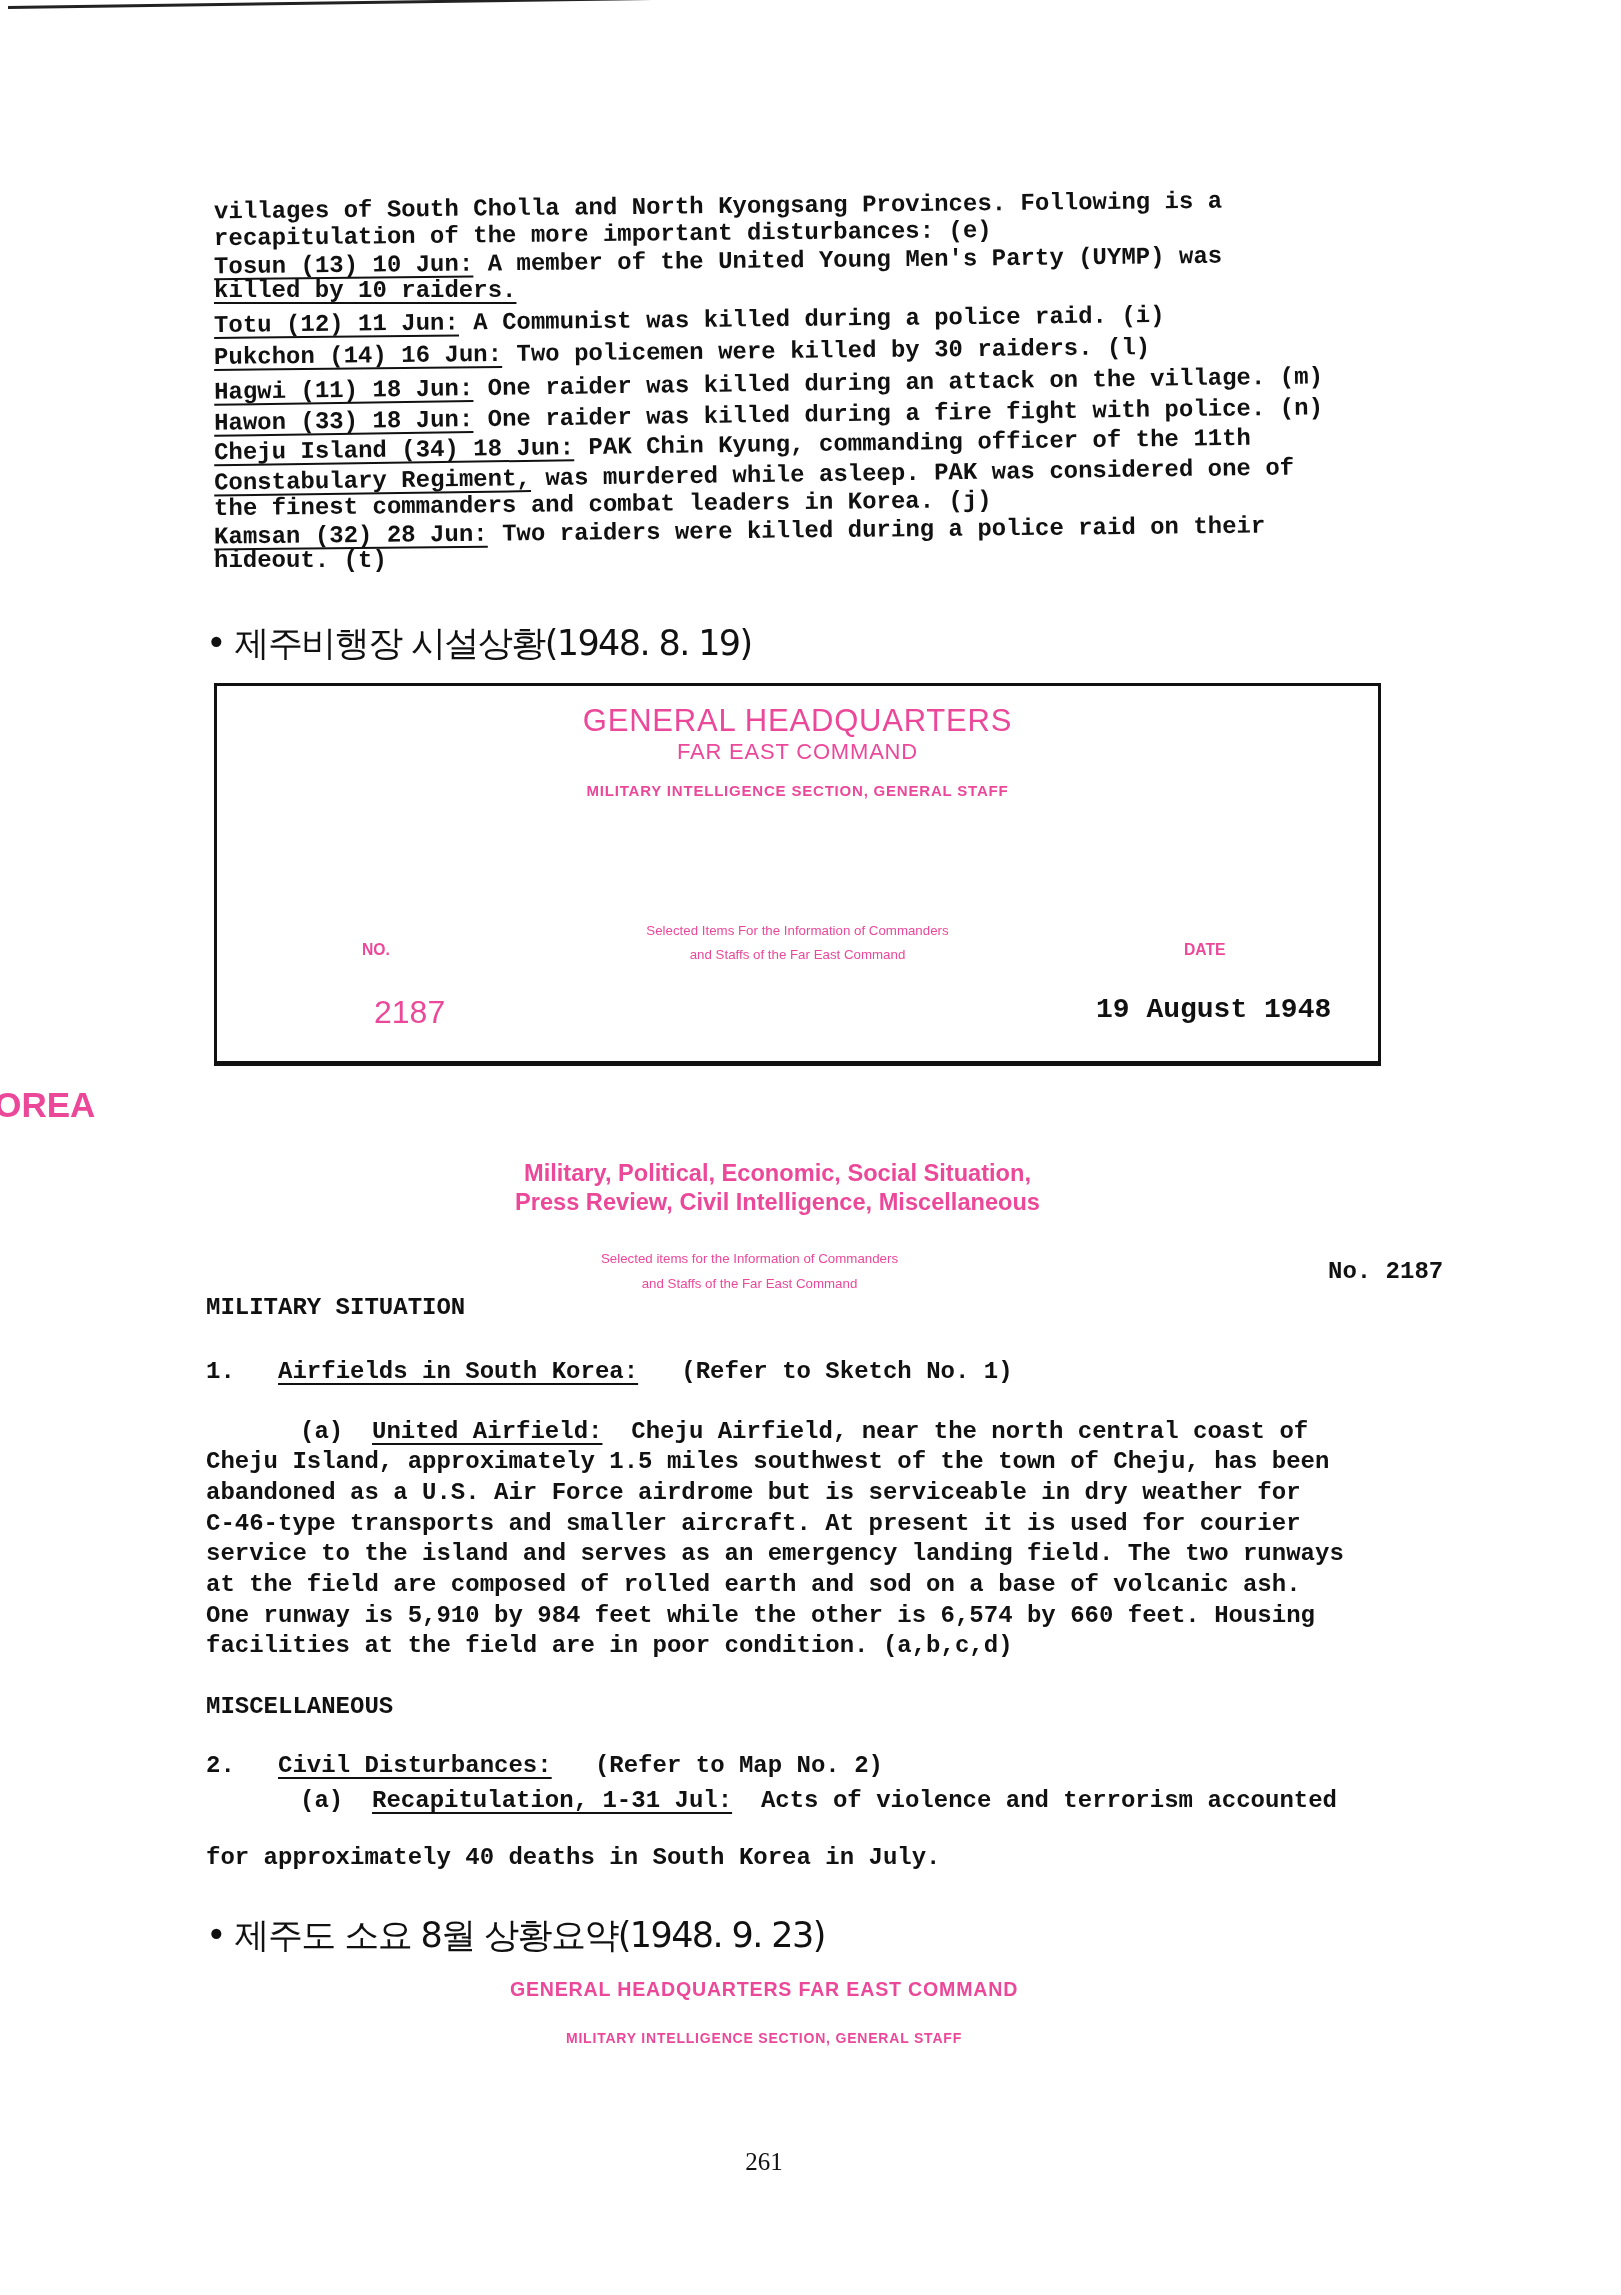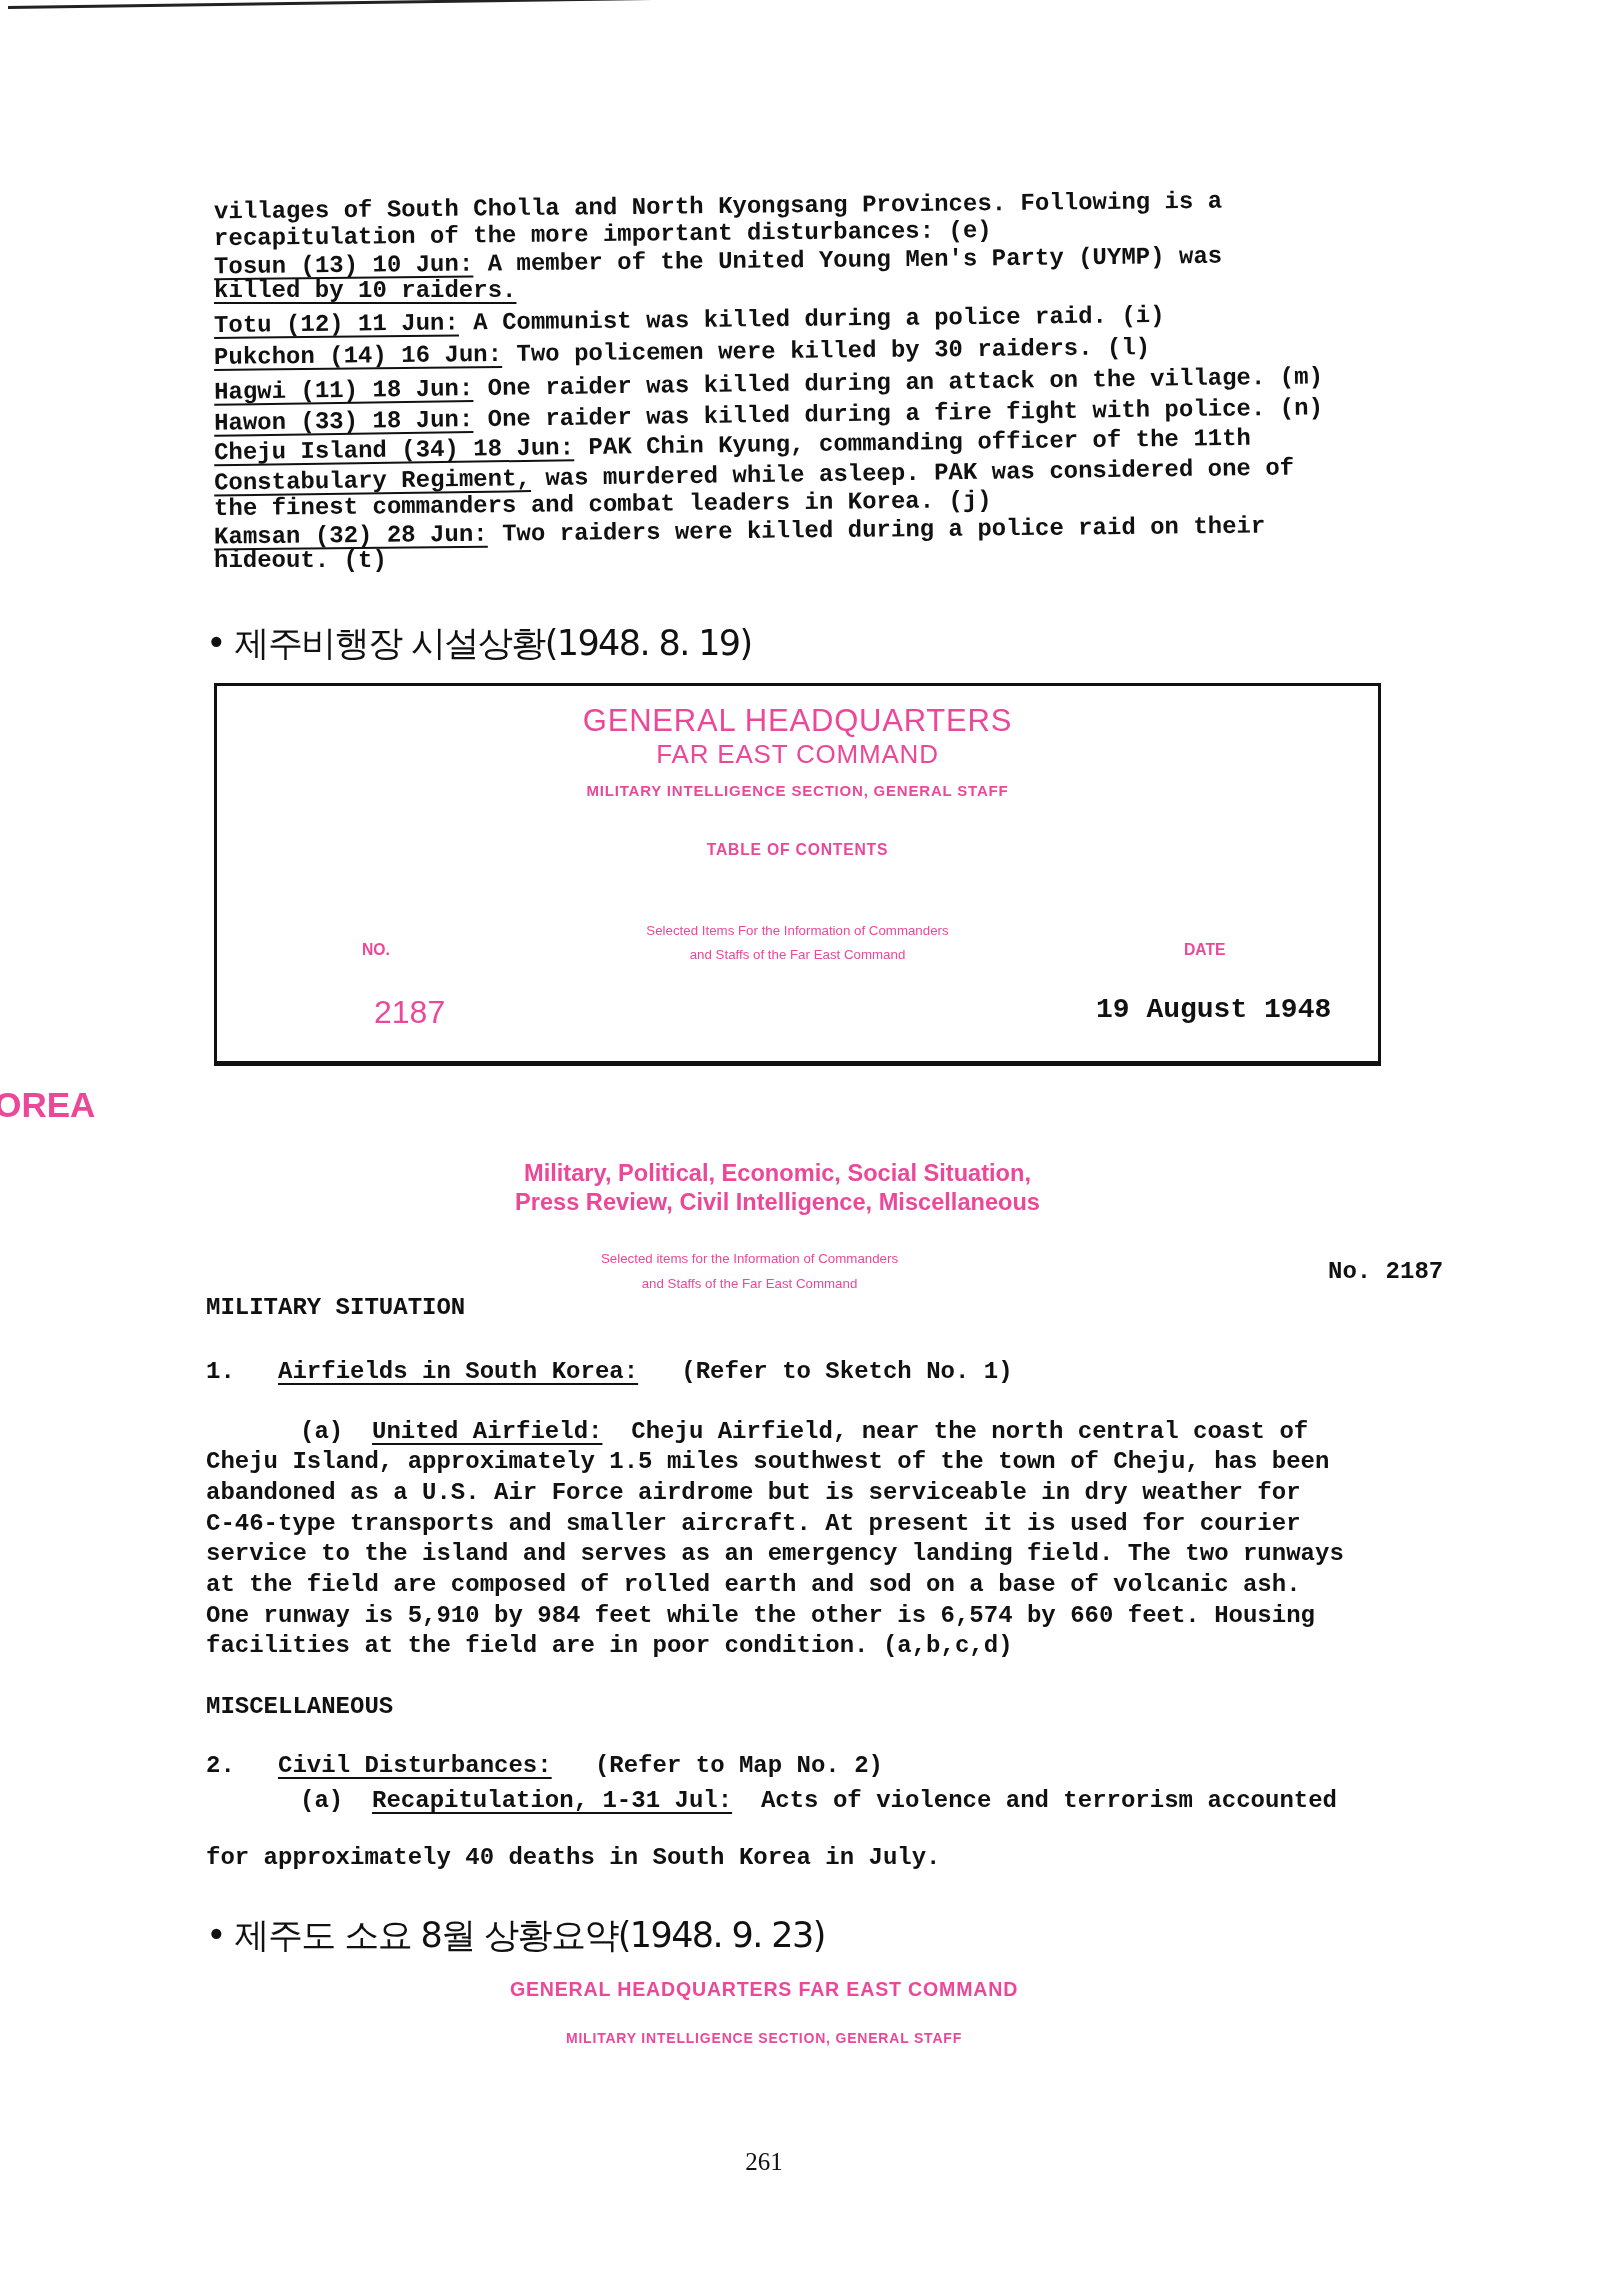--- a/index.html
+++ b/index.html
@@ -64,23 +64,22 @@
   </div>
   <div class="abs tw" style="left:214px;top:547px;">
     <span>hideout. (t)</span>
   </div>
 </div>
 
 <div class="abs kr" style="left:206px;top:620px;">• 제주비행장 시설상황(1948. 8. 19)</div>
 
 <div class="box">
   <div class="center sans" style="top:17.3px;font-size:31px;letter-spacing:0.8px;">GENERAL HEADQUARTERS</div>
-  <div class="center sans" style="top:53px;font-size:26px;letter-spacing:0.8px;">FAR EAST COMMAND</div>
+  <div class="center sans" style="top:53px;font-size:22px;letter-spacing:0.8px;">FAR EAST COMMAND</div>
   <div class="center sans" style="top:96px;font-size:15px;font-weight:bold;letter-spacing:0.8px;">MILITARY INTELLIGENCE SECTION, GENERAL STAFF</div>
-  <div class="center sans" style="top:155px;font-size:15.7px;font-weight:bold;letter-spacing:0.8px;">TABLE OF CONTENTS</div>
   <div class="center sans" style="top:237px;font-size:13.3px;">Selected Items For the Information of Commanders</div>
   <div class="center sans" style="top:261px;font-size:13.3px;">and Staffs of the Far East Command</div>
   <div class="abs sans" style="left:145px;top:255px;font-size:15.7px;font-weight:bold;">NO.</div>
   <div class="abs sans" style="left:967px;top:255px;font-size:15.7px;font-weight:bold;">DATE</div>
   <div class="abs sans" style="left:157px;top:308px;font-size:32px;">2187</div>
   <div class="abs tw" style="left:879px;top:308px;font-size:28px;">19 August 1948</div>
 </div>
 
 <div class="abs" style="left:0;width:1420px;top:1085px;text-align:left;">
   <div class="sans" style="font-size:35px;font-weight:900;margin-left:-31px;">KOREA</div>

